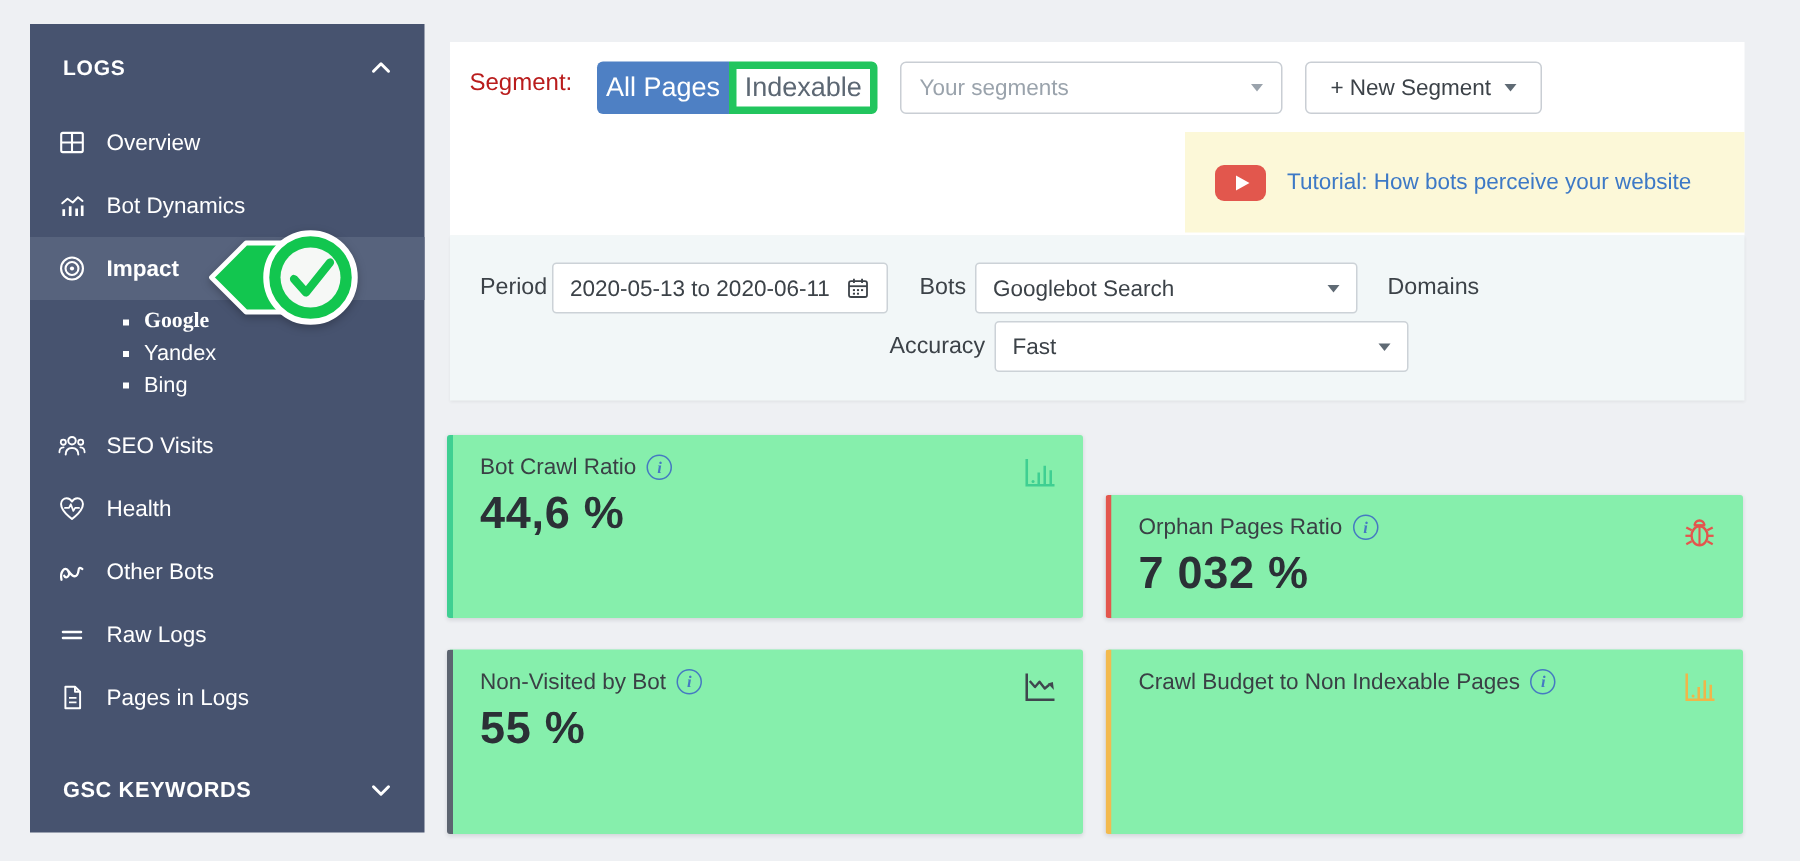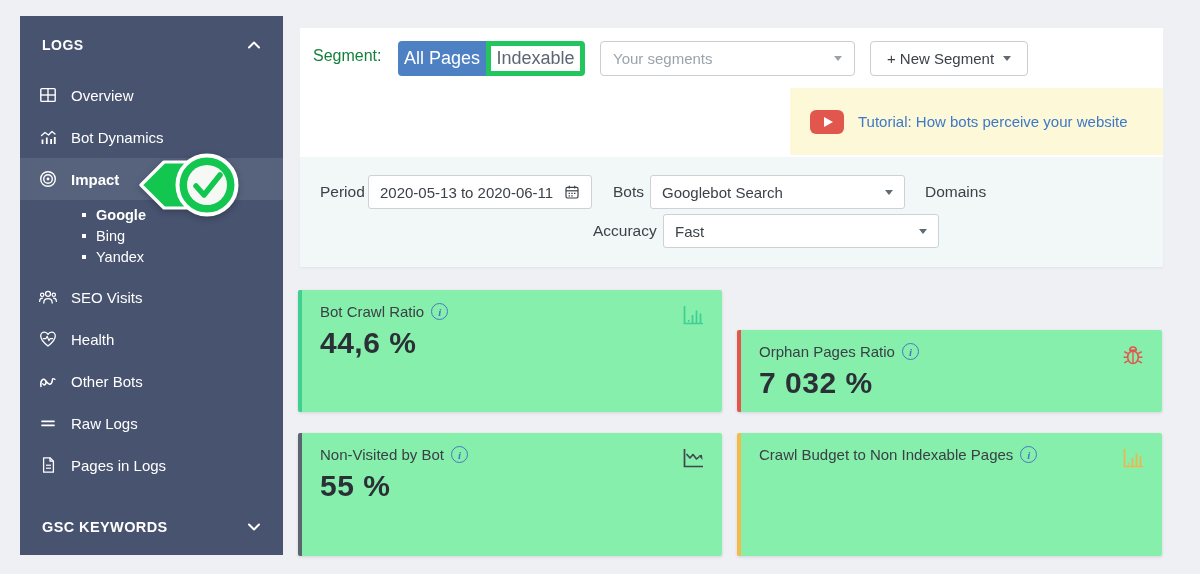--- a/index.html
+++ b/index.html
@@ -23,34 +23,34 @@
   }
   .nav-item {
     height:42px; display:flex; align-items:center; gap:13px; padding:0 18px;
     color:#fff; font-size:15px; cursor:pointer; white-space:nowrap;
   }
   .nav-item.active { background:#57637D; font-weight:bold; }
   .nav-item svg { flex:0 0 auto; }
   .subnav { padding:4px 0 9px 62px; }
   .sub-item { display:flex; align-items:center; gap:10px; height:21px; color:#fff; font-size:14.5px; cursor:pointer; }
   .sub-item .bullet { width:4px; height:4px; background:#fff; flex:0 0 auto; }
-  .sub-item.first { font-weight:bold; }
+  .sub-item.first { font-weight:bold;font-family:Liberation Serif, serif; }
   .side-footer {
     position:absolute; bottom:10px; left:0; right:0; height:36px;
     display:flex; align-items:center; justify-content:space-between;
     padding:0 22px; color:#fff; font-weight:bold; font-size:14.5px; letter-spacing:.4px;
     cursor:pointer;
   }
   #impact-badge { position:absolute; left:118px; top:130px; pointer-events:none;
     filter:drop-shadow(0 2px 3px rgba(0,0,0,.25)); }
   
   #top-panel {
     position:absolute; left:300px; top:28px; width:863px; height:129px; background:#fff;
   }
-  .seg-label { position:absolute; left:13px; top:19px; font-size:16px; color:#15803d; }
+  .seg-label { position:absolute; left:13px; top:19px; font-size:16px; color:#b91c1c; }
   .seg-btn {
     position:absolute; top:13px; height:35px; display:flex; align-items:center; justify-content:center;
     font-size:18px; cursor:pointer;
   }
   .btn-allpages { left:98px; width:88px; background:#4E80C4; color:#fff; border-radius:4px 0 0 4px; }
   .btn-indexable { left:186px; width:99px; background:#fff; color:#5c6773; border:5px solid #22c55e; border-radius:0 4px 4px 0; }
   .dropdown, .btn-outline {
     position:absolute; top:13px; height:35px; background:#fff; border:1px solid #c9ced4; border-radius:4px;
     display:flex; align-items:center; padding:0 12px; font-size:15px; cursor:pointer;
   }
@@ -137,25 +137,25 @@
     <span>Impact</span>
   </div>
 
   <div class="subnav">
     <div class="sub-item first">
       <span class="bullet"></span>
       <span>Google</span>
     </div>
     <div class="sub-item">
       <span class="bullet"></span>
-      <span>Bing</span>
+      <span>Yandex</span>
     </div>
     <div class="sub-item">
       <span class="bullet"></span>
-      <span>Yandex</span>
+      <span>Bing</span>
     </div>
   </div>
 
   <div class="nav-item">
     <svg width="20" height="20" viewBox="0 0 20 20">
       <circle cx="10" cy="6.8" r="2.5" fill="none" stroke="#fff" stroke-width="1.3"></circle>
       <path d="M5.8,16 c0,-3 1.9,-4.4 4.2,-4.4 s4.2,1.4 4.2,4.4" fill="none" stroke="#fff" stroke-width="1.3" stroke-linecap="round"></path>
       <circle cx="4.2" cy="7.8" r="1.7" fill="none" stroke="#fff" stroke-width="1.2"></circle>
       <circle cx="15.8" cy="7.8" r="1.7" fill="none" stroke="#fff" stroke-width="1.2"></circle>
       <path d="M1.6,14.5 c0,-2.2 1.2,-3.2 2.8,-3.3" fill="none" stroke="#fff" stroke-width="1.2" stroke-linecap="round"></path>

